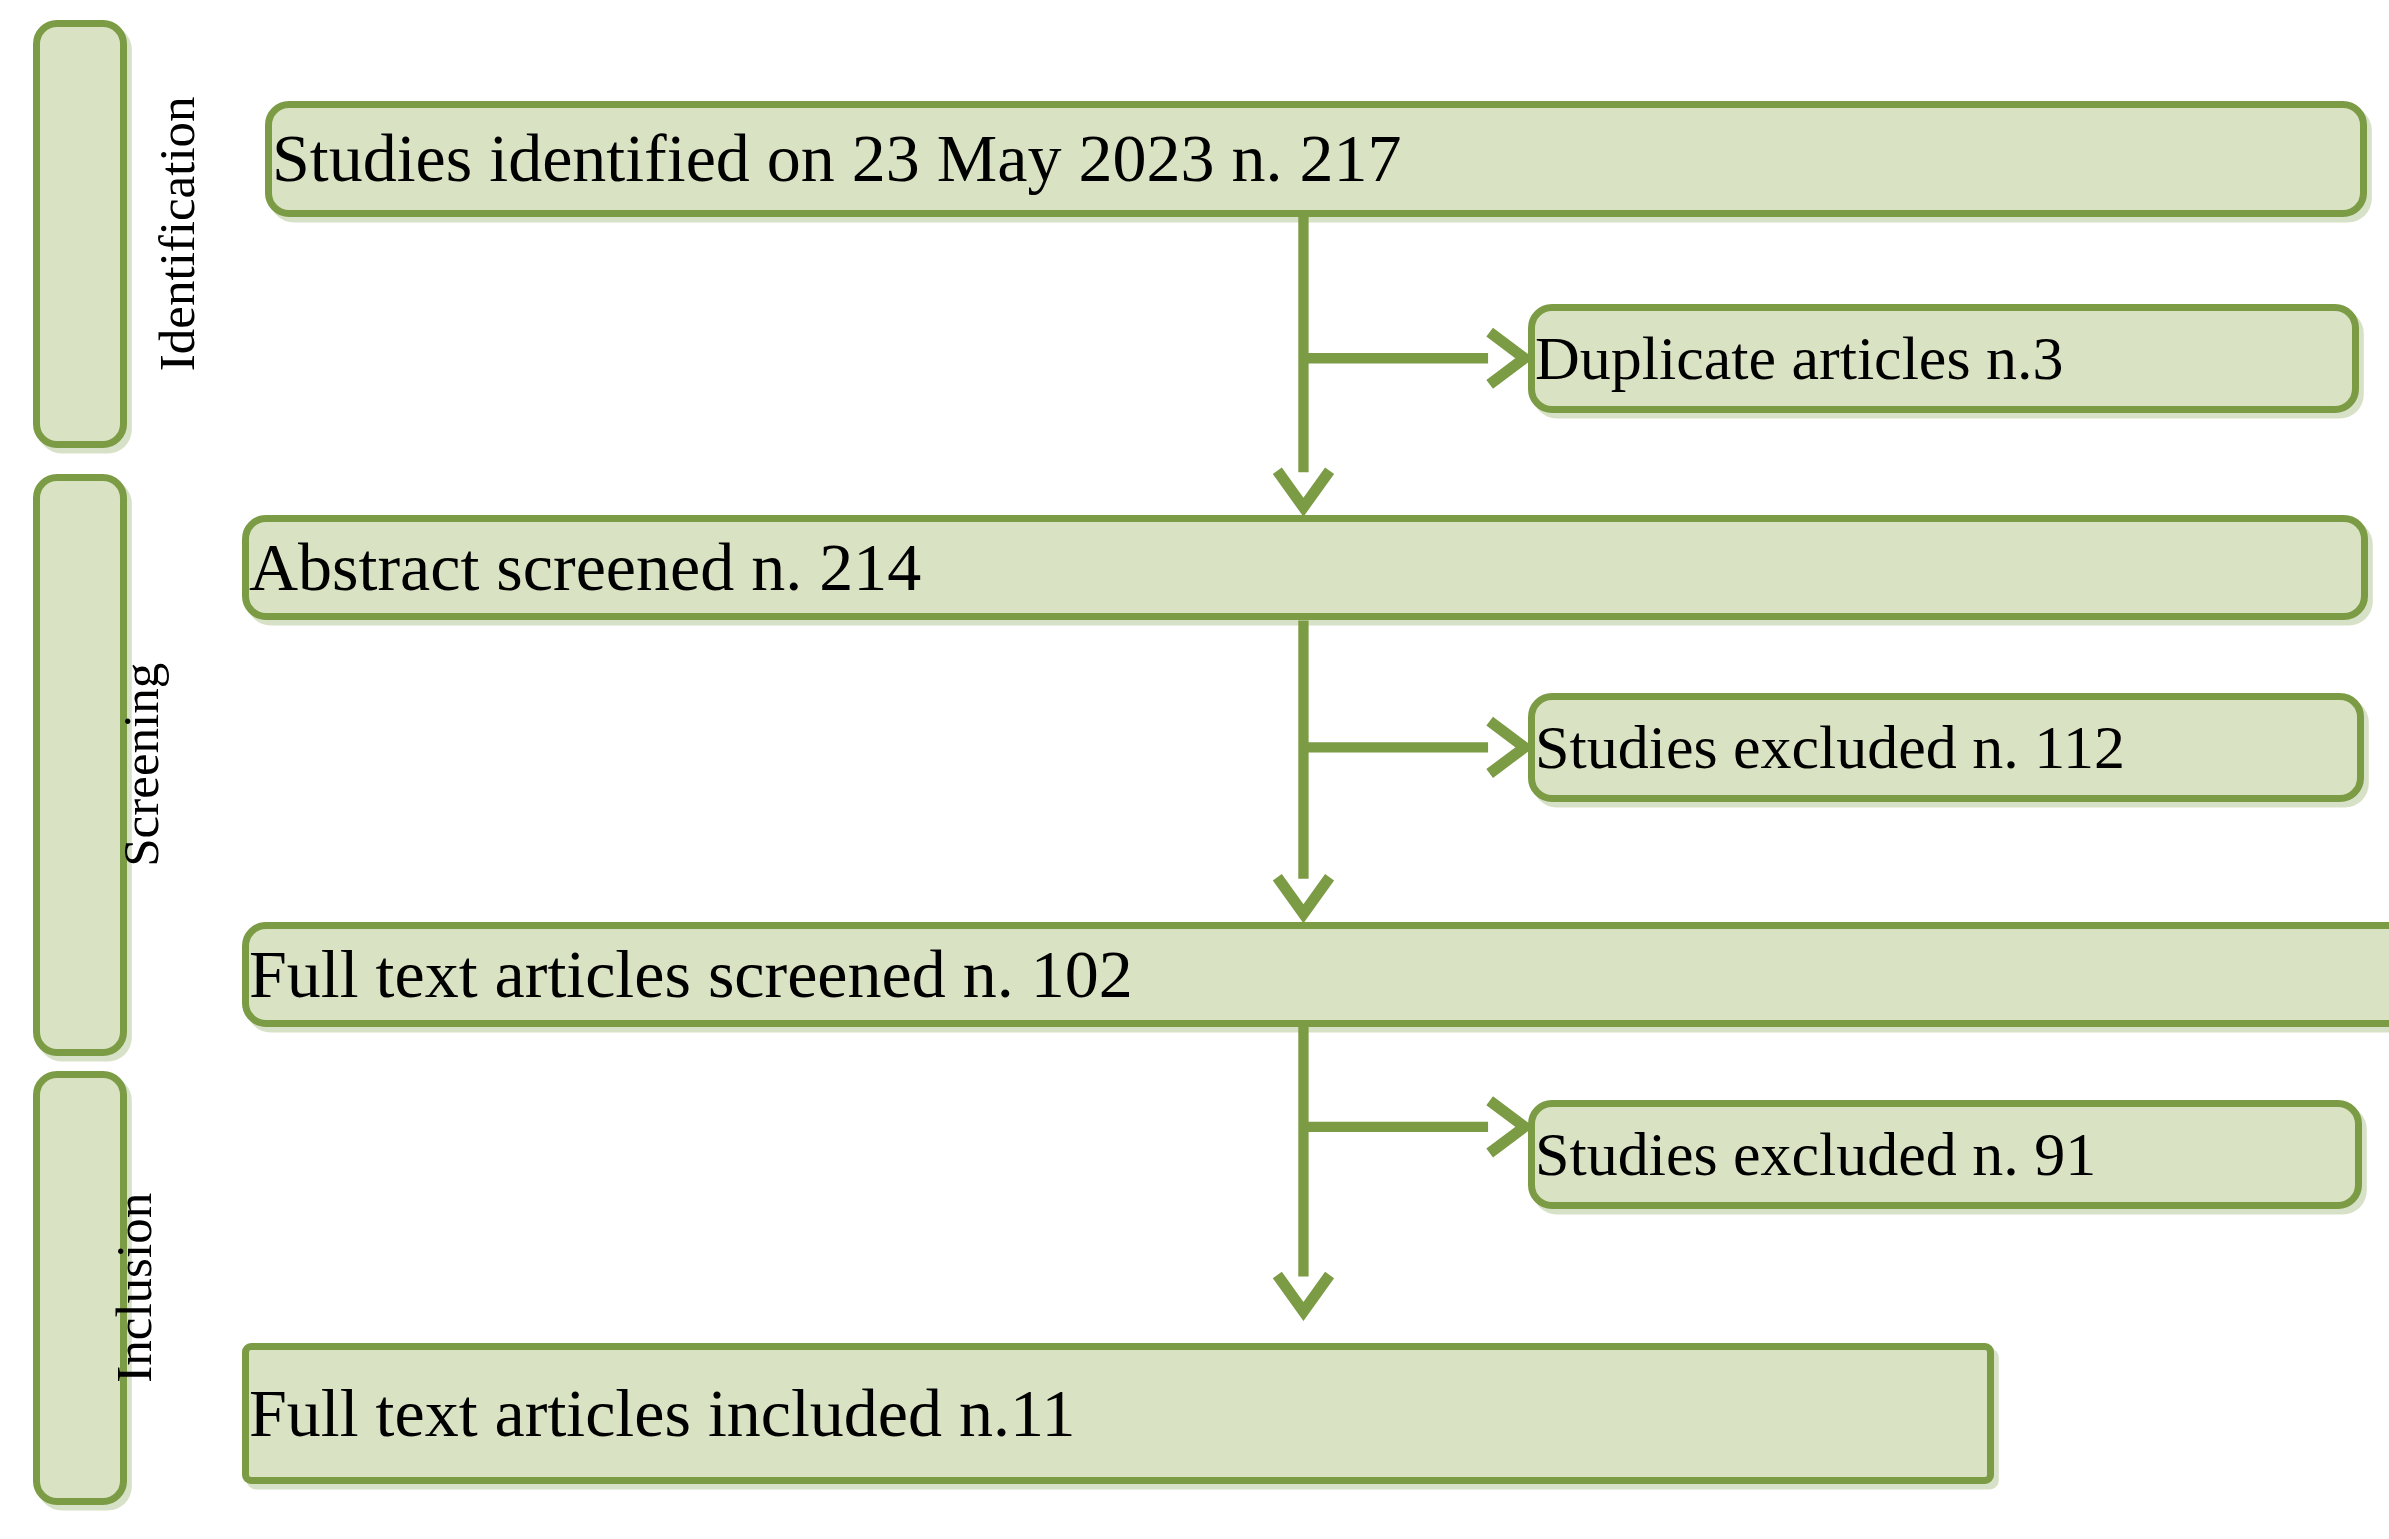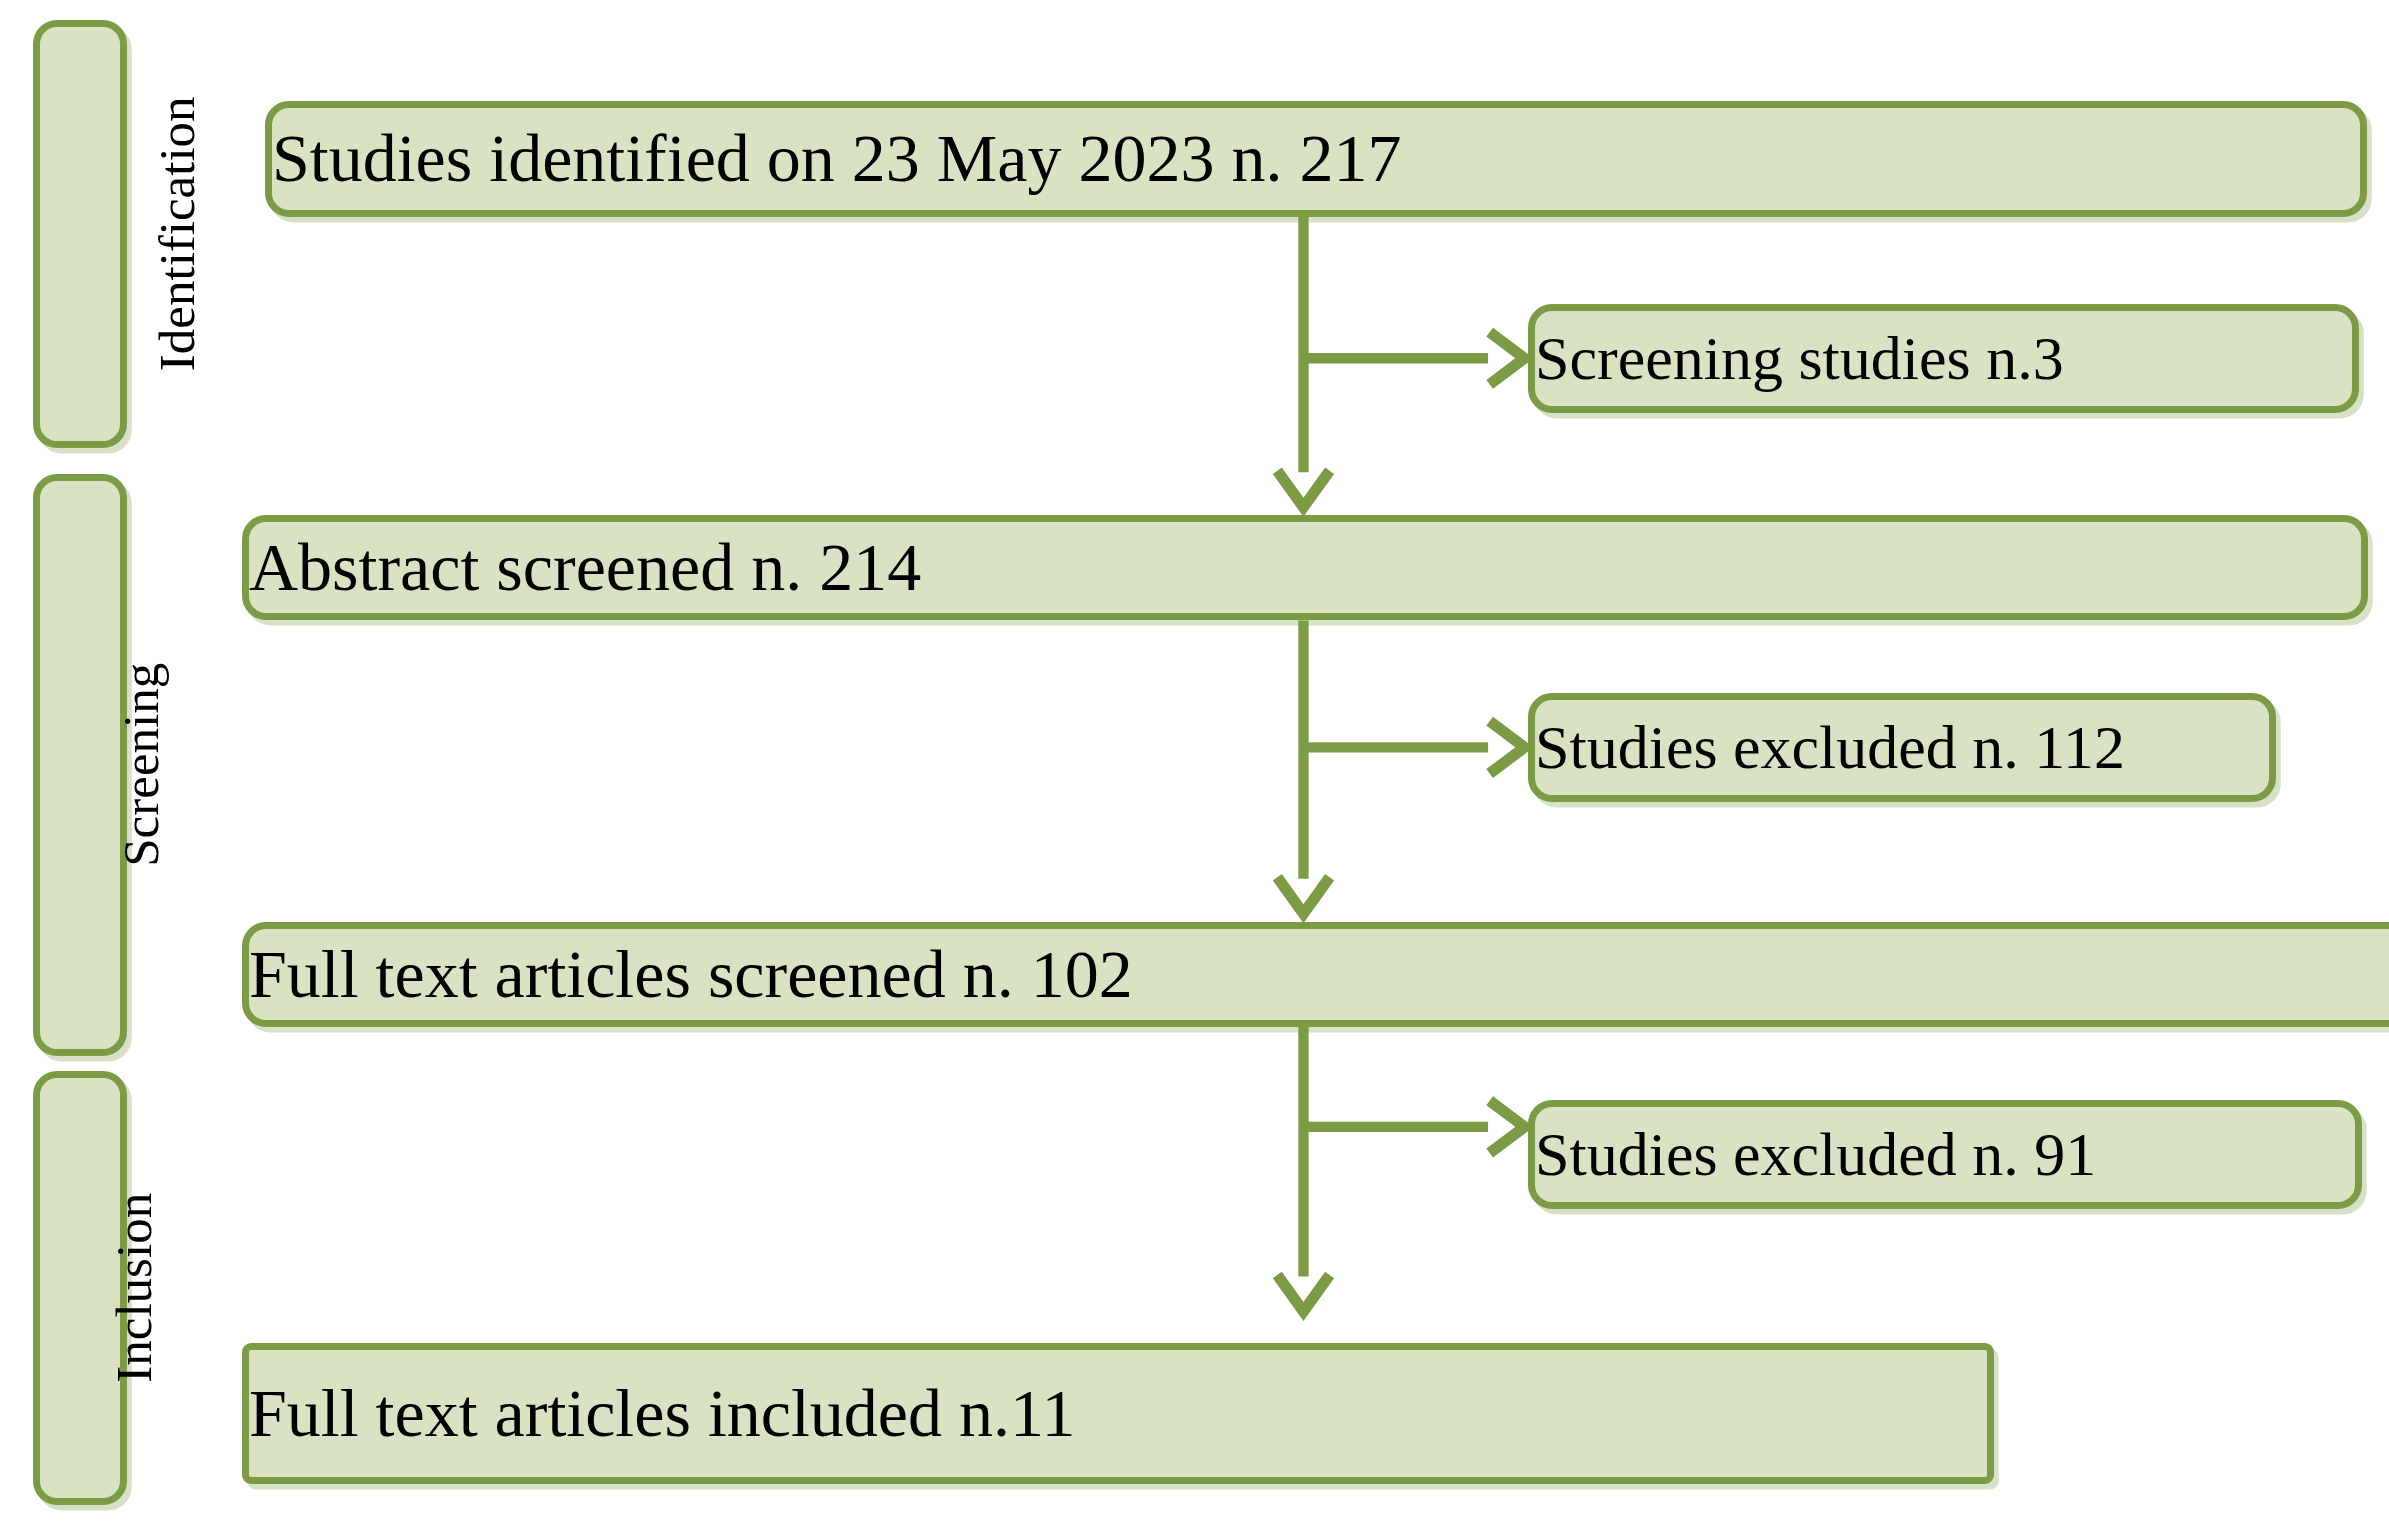--- a/index.html
+++ b/index.html
@@ -43,21 +43,21 @@
     display: block;
   }
   
   #phase-identification { left: 33px;  top: 20px;   width: 94px;  height: 428px; }
   #phase-screening      { left: 33px;  top: 474px;  width: 94px;  height: 582px; }
   #phase-inclusion      { left: 33px;  top: 1071px; width: 94px;  height: 434px; }
 
   #box-identified       { left: 265px; top: 101px;  width: 2102px; height: 116px; }
   #box-duplicates       { left: 1528px; top: 304px; width: 831px; height: 109px; }
   #box-abstract         { left: 242px; top: 515px;  width: 2126px; height: 105px; }
-  #box-excluded-112     { left: 1528px; top: 693px; width: 748px; height: 109px; }
+  #box-excluded-112     { left: 1528px; top: 693px; width: 836px; height: 109px; }
   #box-fulltext         { left: 242px; top: 922px; width: 2295px; height: 105px; }
   #box-excluded-91      { left: 1528px; top: 1072px; width: 834px; height: 109px; margin-top: 28px; }
   #box-included         { left: 242px; top: 1343px; width: 1752px; height: 141px; border-radius: 9px; }
 
   #connectors {
     position: absolute;
     left: 0;
     top: 0;
     z-index: 1;
   }
@@ -106,21 +106,21 @@
   </div>
   <div class="box phase-box" id="phase-inclusion">
     <span class="vlabel">Inclusion</span>
   </div>
 
   <div class="box main-box" id="box-identified">
     <span>Studies identified on 23 May 2023 n. 217</span>
   </div>
 
   <div class="box side-box" id="box-duplicates">
-    <span>Screening studies n.3</span>
+    <span>Duplicate articles n.3</span>
   </div>
 
   <div class="box main-box" id="box-abstract">
     <span>Abstract screened n. 214</span>
   </div>
 
   <div class="box side-box" id="box-excluded-112">
     <span>Studies excluded n. 112</span>
   </div>
 

